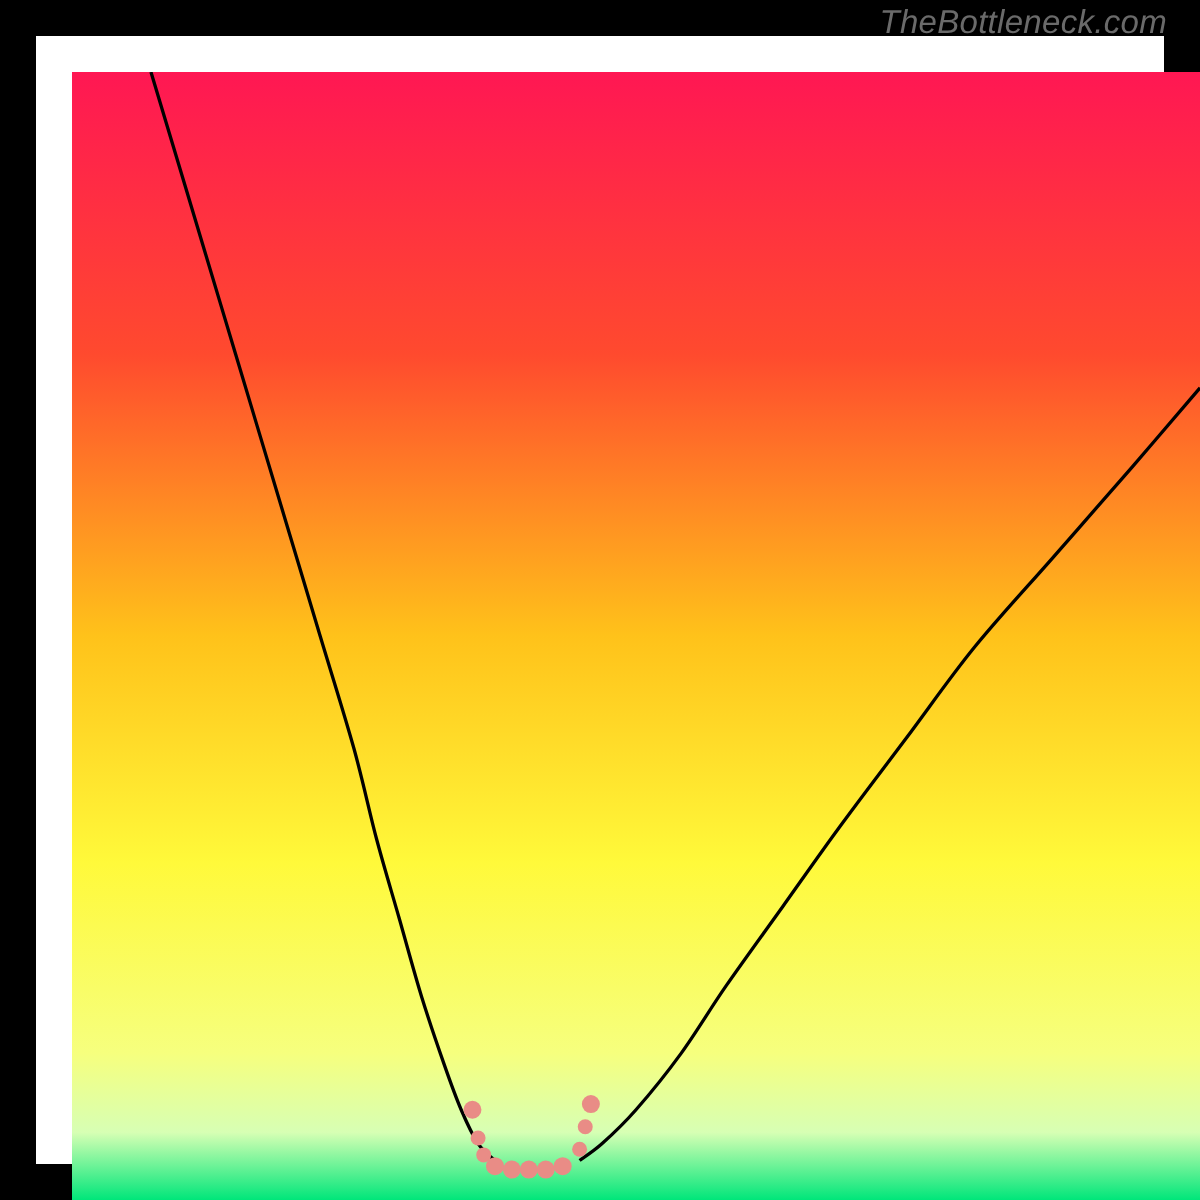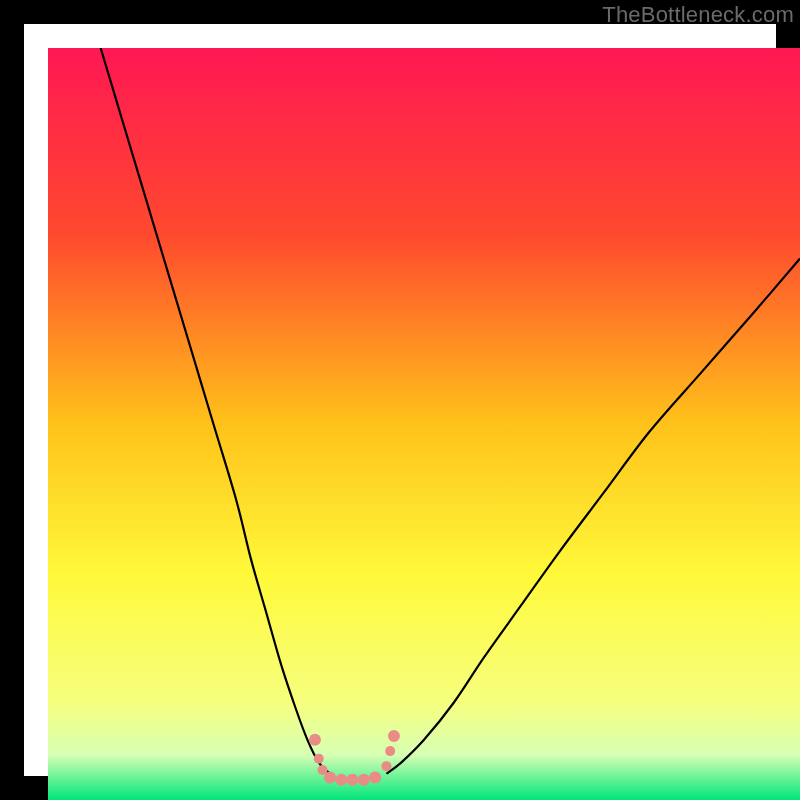--- a/index.html
+++ b/index.html
@@ -15,26 +15,27 @@
     position: absolute;
     left: 24px;
     top: 24px;
     width: 752px;
     height: 752px;
     background: #fff;
   }
   .watermark {
     position: absolute;
     top: 2px;
-    right: 6px;
+    right: 22px;
     color: #6a6a6a;
     font-size: 22px;
     letter-spacing: 0.2px;
     font-weight: 400;
     z-index: 10;
+    font-style: italic;
   }
   .plot {
     position: absolute;
     left: 24px;
     top: 24px;
     width: 752px;
     height: 752px;
   }
 </style>
 </head>

